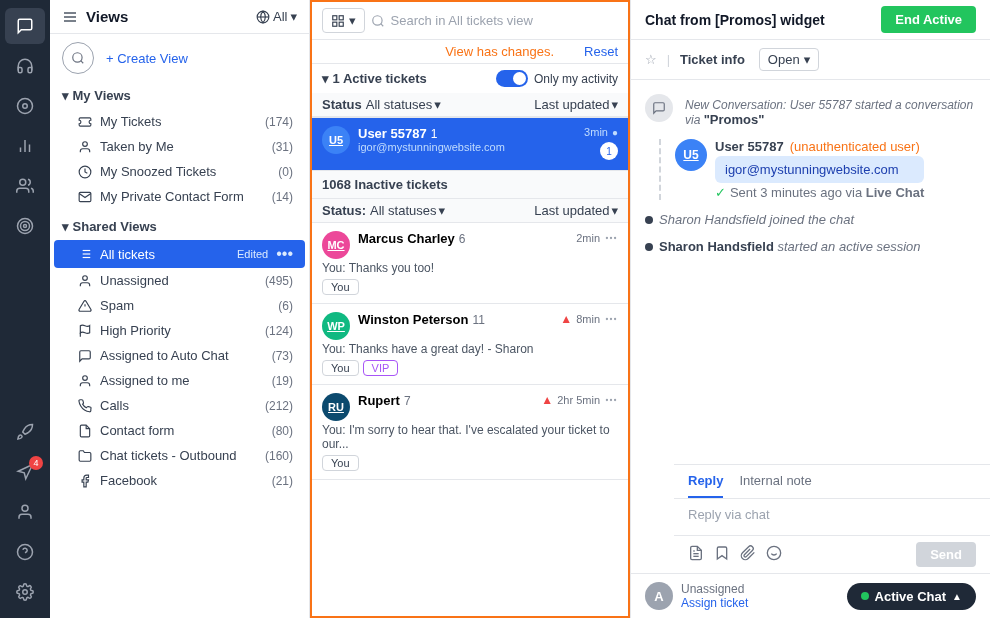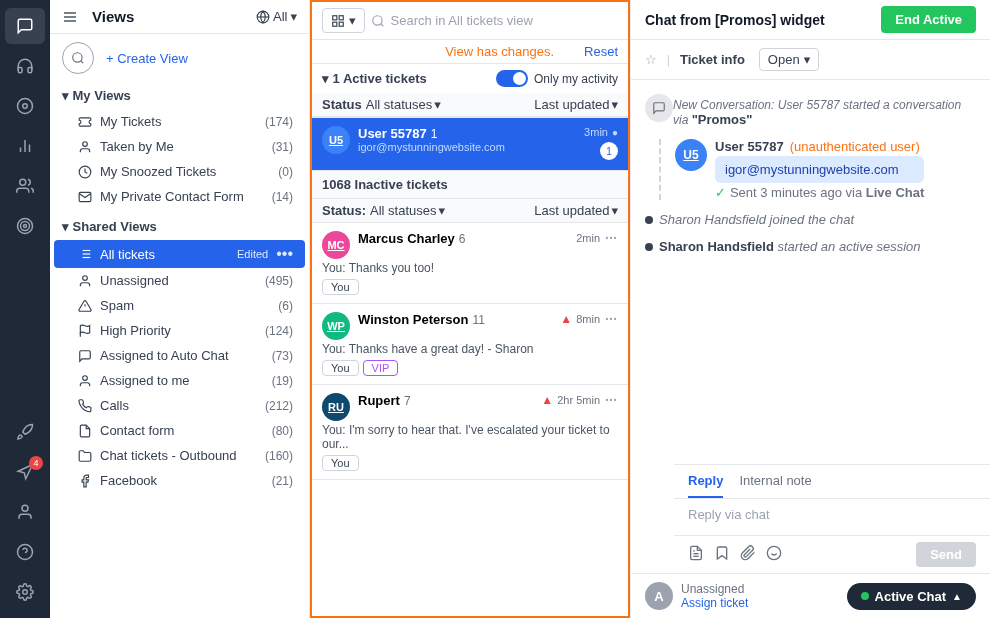--- a/index.html
+++ b/index.html
@@ -54,21 +54,21 @@
       flex-direction: column;
       background: #fff;
       flex-shrink: 0;
       overflow-y: auto;
     }
     .sidebar-header {
       display: flex;
       align-items: center;
       padding: 8px 12px;
       border-bottom: 1px solid #e5e7eb;
-      gap: 14px;
+      gap: 8px;
     }
     .sidebar-header-title {
       font-weight: 600;
       font-size: 15px;
       color: #111827;
     }
     .sidebar-header-right {
       margin-left: auto;
       display: flex;
       align-items: center;
@@ -396,21 +396,21 @@
       overflow-y: auto;
       padding: 14px;
       display: flex;
       flex-direction: column;
       gap: 12px;
       background: #fff;
     }
     .system-message {
       display: flex;
       align-items: flex-start;
-      gap: 0;
+      gap: 12px;
     }
     .system-avatar {
       width: 28px;
       height: 28px;
       border-radius: 50%;
       background: #e5e7eb;
       display: flex;
       align-items: center;
       justify-content: center;
       font-size: 11px;

